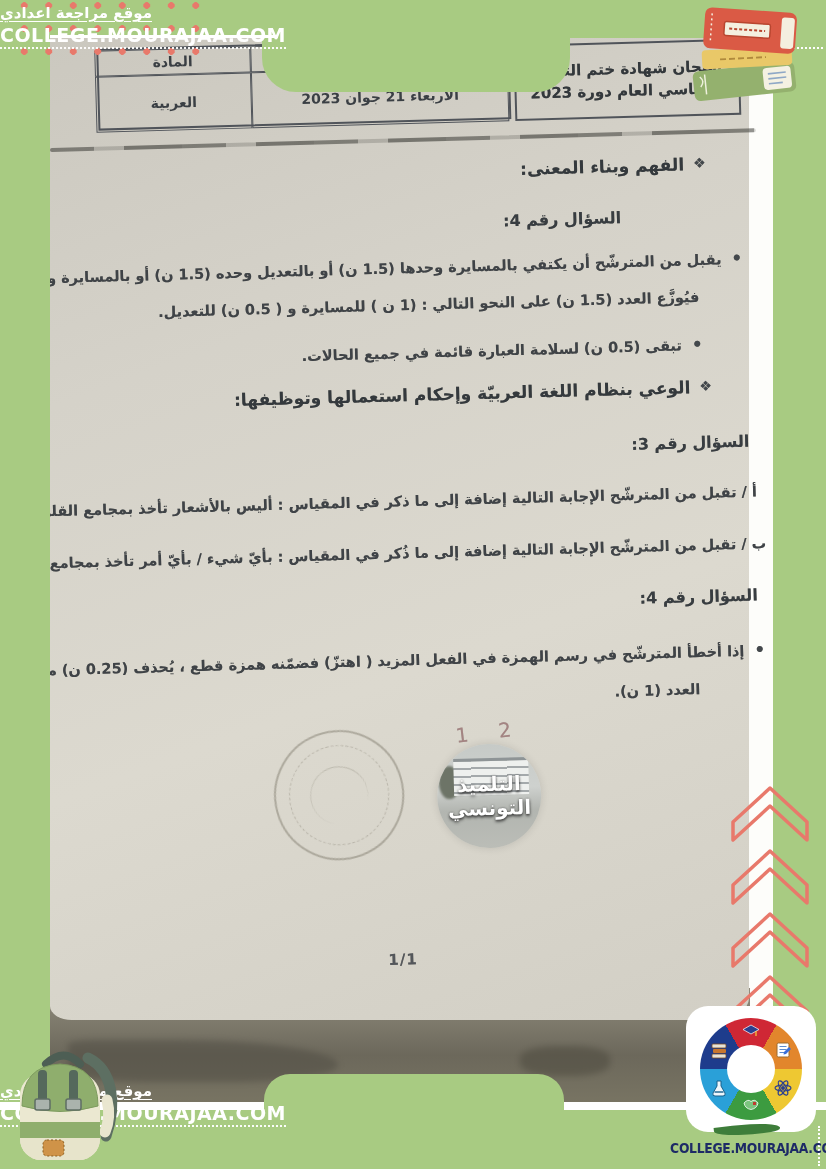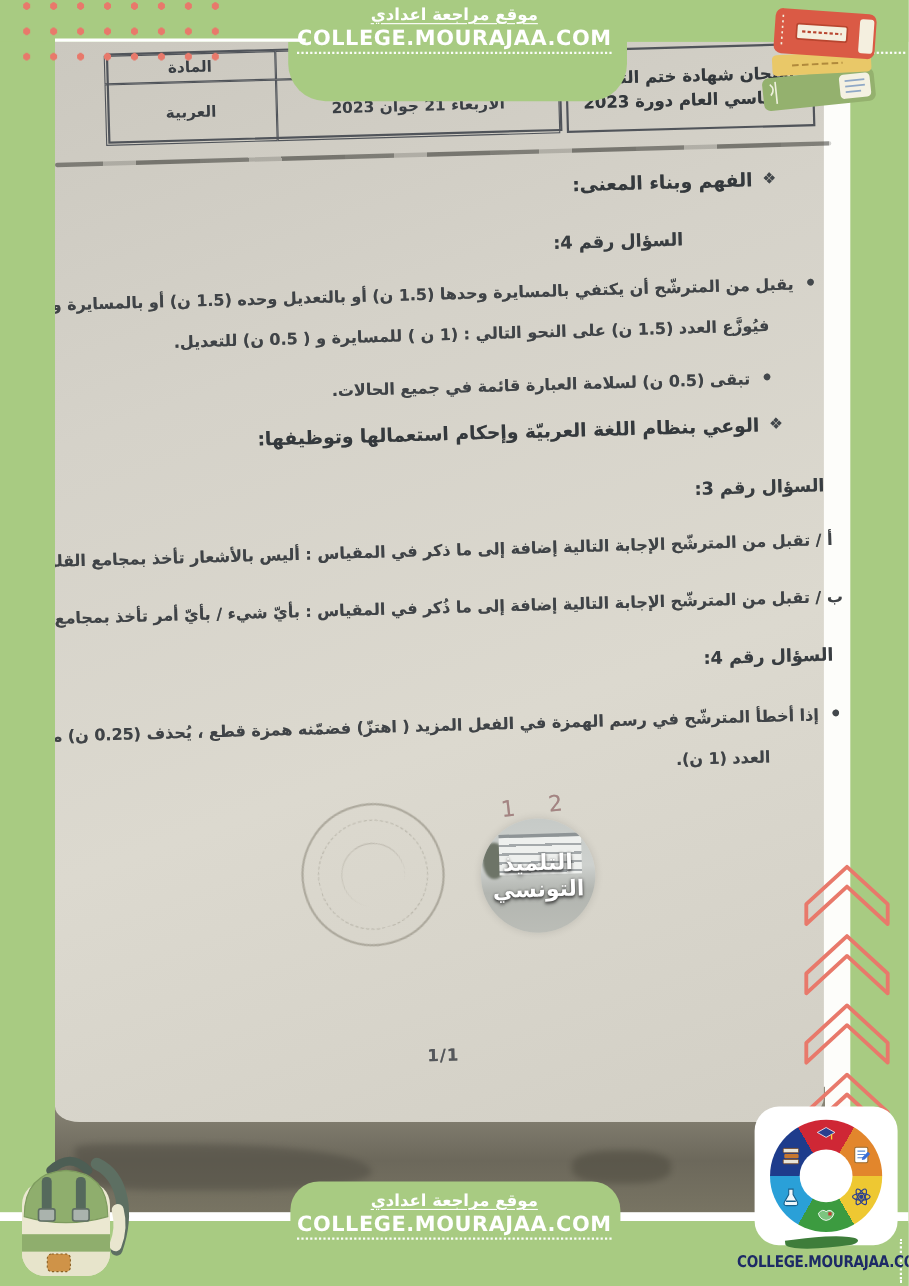--- a/index.html
+++ b/index.html
@@ -68,21 +68,21 @@
   .badge-text{position:absolute;inset:0;display:flex;flex-direction:column;align-items:center;justify-content:center;gap:1px;
     color:#fff;font-weight:800;font-size:20px;line-height:1.15;
     text-shadow:0 2px 3px rgba(35,35,35,.8),0 0 2px rgba(35,35,35,.6);}
   
   .top-band{position:absolute;left:0;top:0;width:826px;height:38px;background:var(--green);z-index:4;}
   .top-blob{position:absolute;left:262px;top:0;width:308px;height:92px;background:var(--green);border-radius:0 0 34px 34px;z-index:4;}
   .top-white-line{position:absolute;left:50px;top:35px;width:228px;height:3px;background:#fff;z-index:5;}
   .bottom-white{position:absolute;left:0;top:1102px;width:826px;height:10px;background:#fff;z-index:3;}
   .bottom-band{position:absolute;left:0;top:1110px;width:826px;height:59px;background:var(--green);z-index:4;}
   .footer-tab{position:absolute;left:264px;top:1074px;width:300px;height:95px;background:var(--green);border-radius:26px 26px 0 0;z-index:4;}
-  .site-text{position:absolute;left:0;width:826px;text-align:center;z-index:6;color:#fff;}
+  .site-text{position:absolute;left:0;width:826px;text-align:left;z-index:6;color:#fff;}
   .site-text.header{top:4px;}
   .site-text.footer{top:1082px;}
   .site-name{display:block;font-size:15px;font-weight:700;text-decoration:underline;text-underline-offset:3px;}
   .site-url{display:inline-block;font-size:19px;font-weight:700;letter-spacing:.5px;border-bottom:2px dotted rgba(255,255,255,.95);padding-bottom:1px;margin-top:2px;}
   .dots-pattern{position:absolute;left:12px;top:-6px;width:202px;height:70px;z-index:5;
     background-image:radial-gradient(circle,var(--salmon) 3.1px,rgba(0,0,0,0) 3.6px);
     background-size:24.5px 23px;}
   .edge-dots-top{position:absolute;left:745px;top:47px;width:78px;height:0;border-top:2px dotted #fff;z-index:5;}
   .edge-dots-right{position:absolute;left:818px;top:1126px;width:0;height:40px;border-left:2px dotted #fff;z-index:6;}
   

